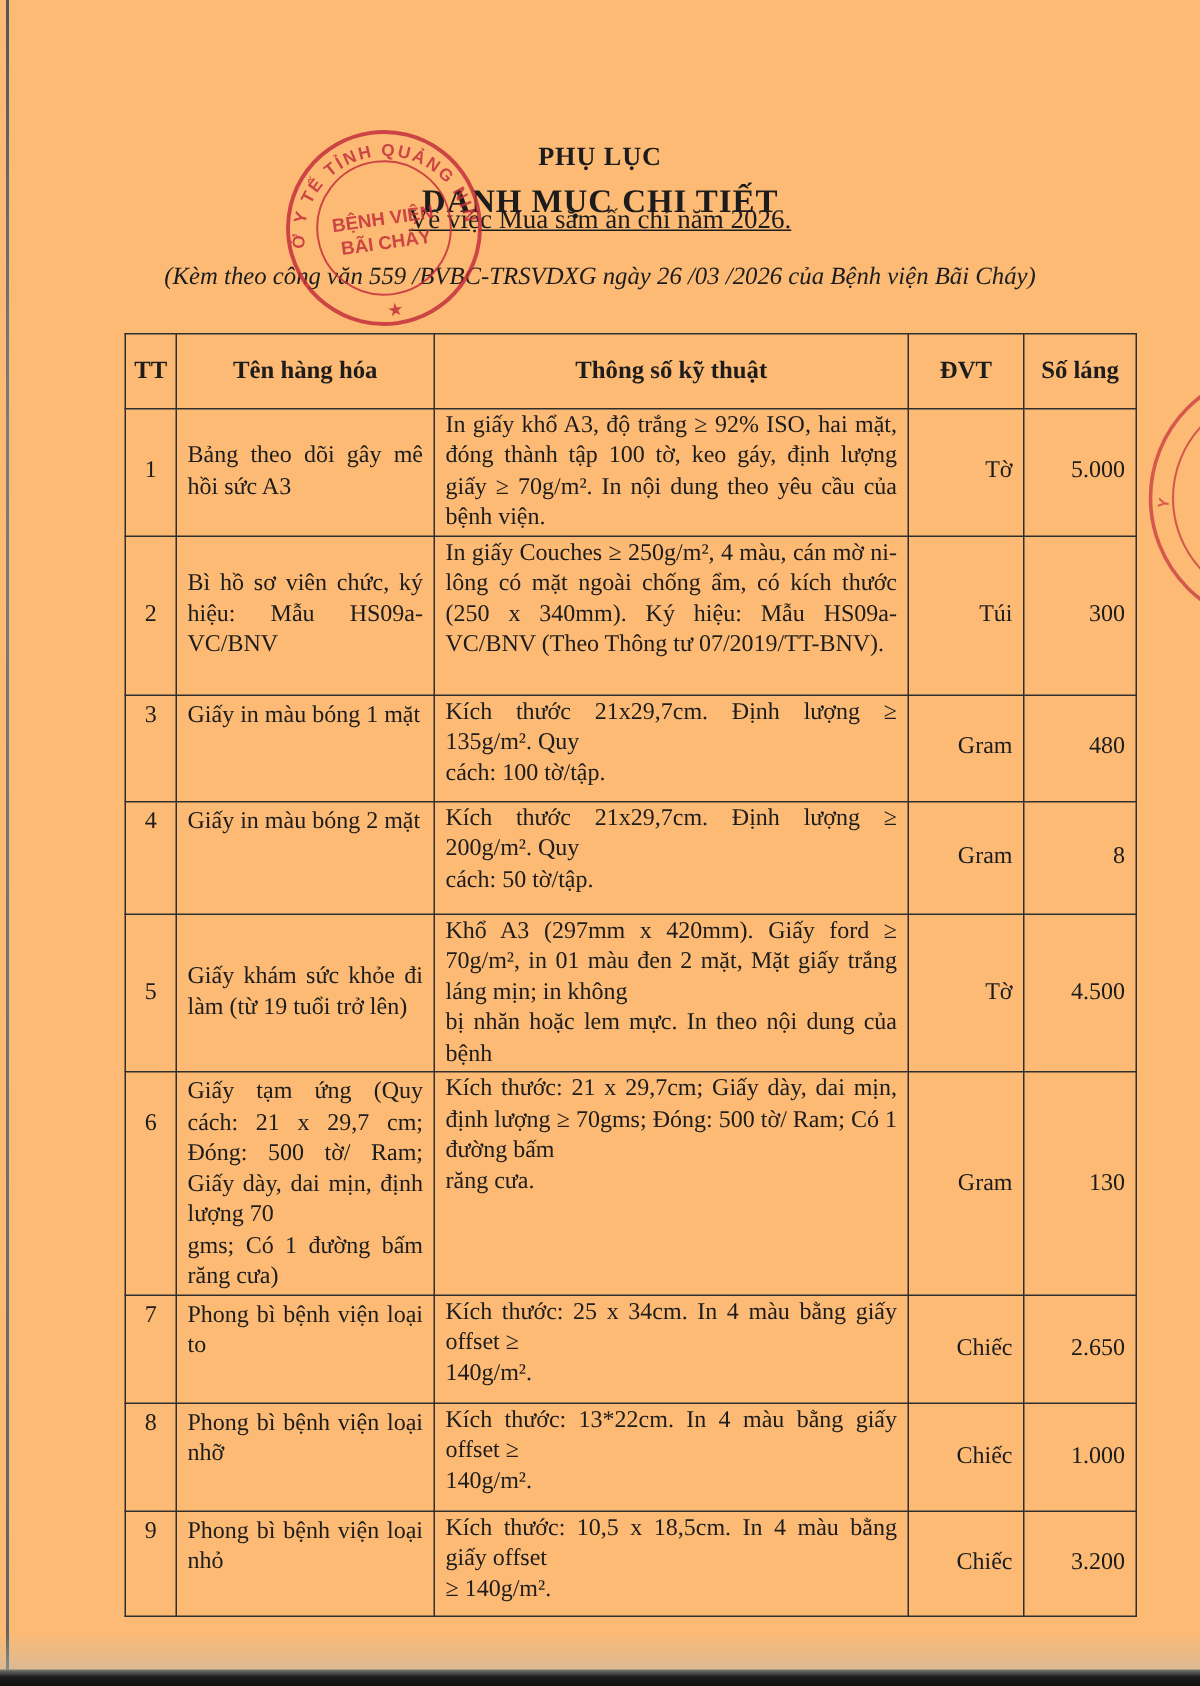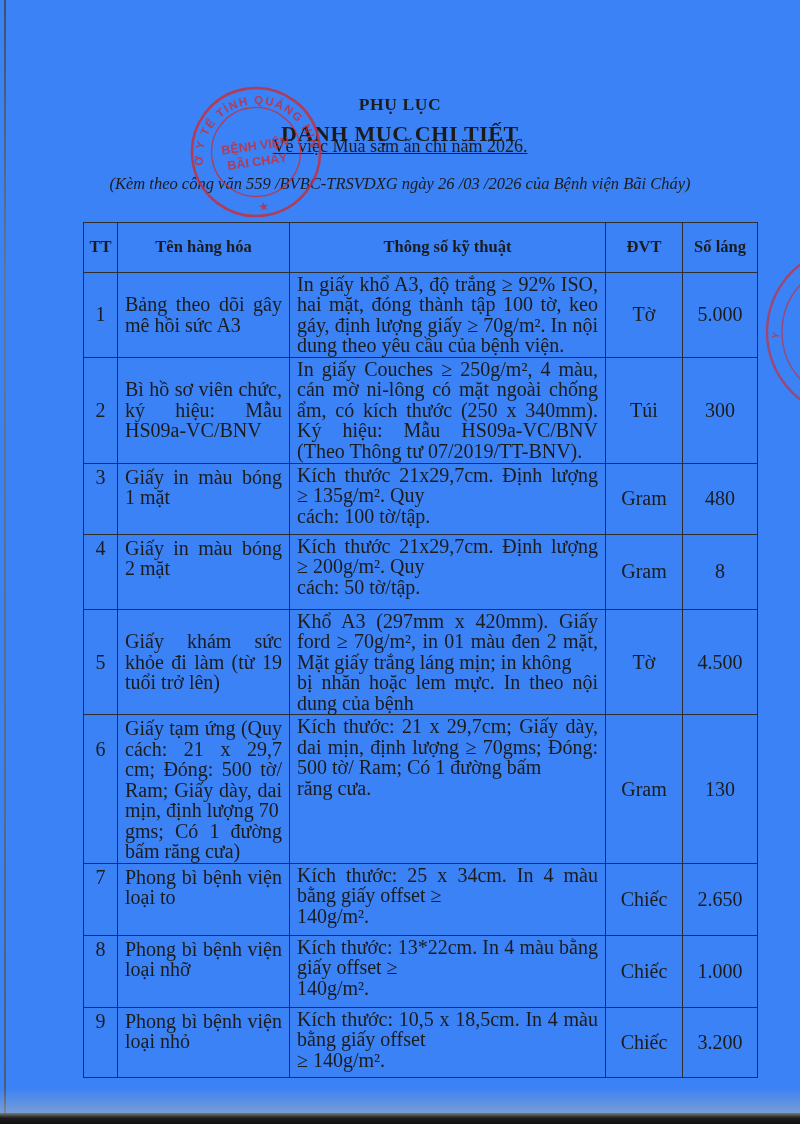--- a/index.html
+++ b/index.html
@@ -1,18 +1,18 @@
 <!DOCTYPE html>
 <html><head>
 <meta charset="utf-8">
 <style>
   html,body { margin:0; padding:0; background:#e9e9e6; }
   .page {
     position:relative; width:800px; height:1124px; margin:0 auto;
-    background:#3b82f6; overflow:hidden;
+    background:#fdba74; overflow:hidden;
     font-family:"Liberation Serif","DejaVu Serif",serif;
     color:#1c1c1c;
   }
   
   .scan-left-line { position:absolute; left:4px; top:0; width:2px; height:1124px;
     background:linear-gradient(to bottom,#3f4b59,#6a7480 25%,#5d6772 70%,#4c5663); opacity:.9; }
   .scan-smudge { position:absolute; left:0; top:1088px; width:800px; height:26px;
     background:linear-gradient(to bottom, rgba(198,198,192,0), rgba(185,185,178,.5)); }
   .scan-band { position:absolute; left:0; top:1113px; width:800px; height:11px;
     background:linear-gradient(to bottom,#7a7a74,#1c1c1c 45%,#101010); }
@@ -27,25 +27,25 @@
   
   .stamp { position:absolute; left:187px; top:83px; transform:rotate(-8deg); opacity:.85; }
   .stamp-right { position:absolute; left:755px; top:240px; opacity:.7; }
 
   
   table.items { position:absolute; left:83px; top:222px; width:674px;
     border-collapse:collapse; table-layout:fixed; }
   table.items, table.items th, table.items td { border:1.5px solid #2e2e2e; }
   table.items th { font-size:16.5px; font-weight:bold; text-align:center; vertical-align:middle;
     line-height:1.25; padding:14px 4px; }
-  table.items td { font-size:20px; line-height:20.5px; padding:1px 7px; }
+  table.items td { font-size:16px; line-height:20.5px; padding:1px 7px; }
   td.tt   { text-align:center; }
   td.name { text-align:justify; white-space:pre-line; }
   td.spec { text-align:justify; white-space:pre-line; vertical-align:top; }
-  td.unit, td.qty { text-align:center; vertical-align:middle; padding:1px 2px; }
+  td.unit, td.qty { text-align:right; vertical-align:middle; padding:1px 2px; }
   tr.vm td.tt, tr.vm td.name { vertical-align:middle; }
   tr.vt td.tt, tr.vt td.name { vertical-align:top; padding-top:3px; }
   tr.tt-low td.tt { padding-top:24px; }
   .hrow  { height:46px; }
   .row-0 { height:82px; }  .row-1 { height:106px; } .row-2 { height:71px; }
   .row-3 { height:75px; }  .row-4 { height:105px; } .row-5 { height:145px; }
   .row-6 { height:72px; }  .row-7 { height:72px; }  .row-8 { height:70px; }
 
   .stamp-text { font-family:"Liberation Sans","DejaVu Sans",sans-serif; font-weight:bold; }
 </style>

